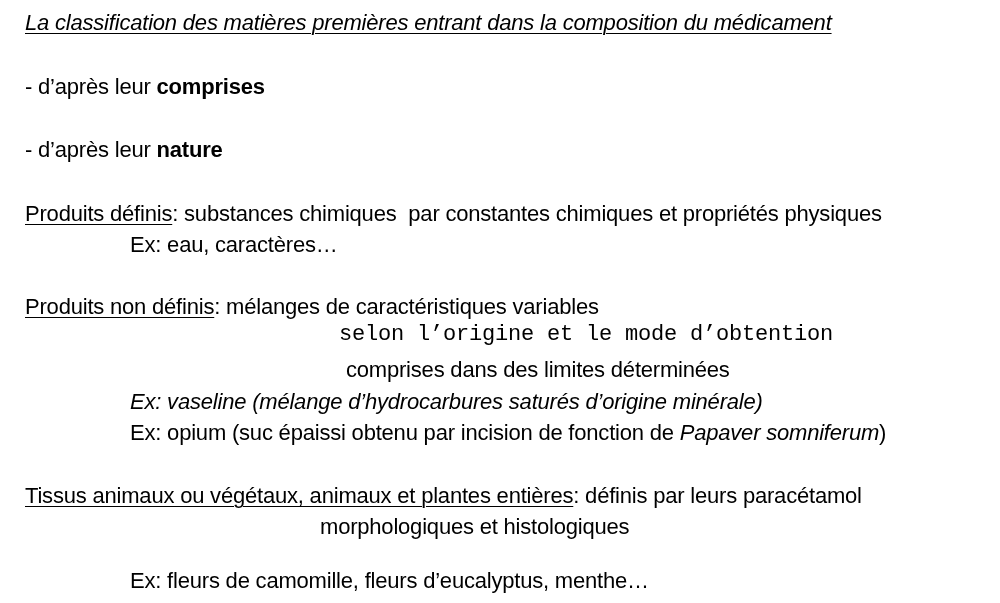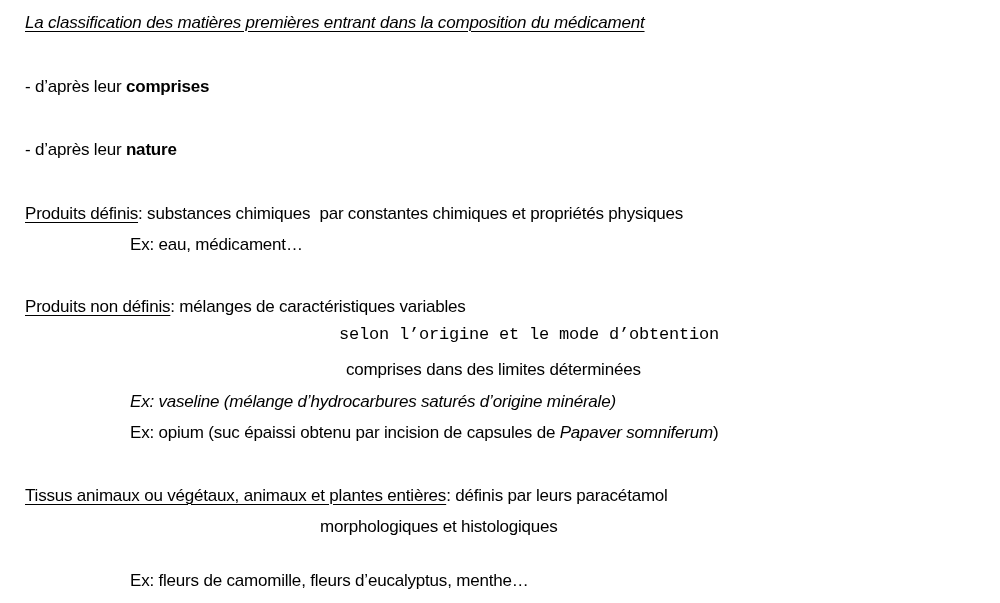--- a/index.html
+++ b/index.html
@@ -11,46 +11,46 @@
       width: 1000px;
       height: 603px;
       position: relative;
       overflow: hidden;
       font-family: "Liberation Sans", "DejaVu Sans", sans-serif;
       color: #000000;
     }
     .line {
       position: absolute;
       white-space: pre;
-      font-size: 17px;
+      font-size: 22px;
       line-height: 26px;
       letter-spacing: -0.2px;
     }
     .u { text-decoration: underline; text-underline-offset: 3px; text-decoration-thickness: 1px; }
     .b { font-weight: bold; }
     .i { font-style: italic; text-align: center; }
     .title { font-style: italic; text-decoration: underline; text-underline-offset: 3px; text-decoration-thickness: 1px; }
   </style>
 </head>
 <body>
 
 <div>
 
   <div class="line title" style="left:25px; top:10px;">La classification des matières premières entrant dans la composition du médicament</div>
 
   <div class="line" style="left:25px; top:74px;"><span>- d’après leur </span><span class="b">comprises</span></div>
 
   <div class="line" style="left:25px; top:137px;"><span>- d’après leur </span><span class="b">nature</span></div>
 
   <div class="line" style="left:25px; top:201px;text-align:right;"><span class="u">Produits définis</span><span>: substances chimiques  par constantes chimiques et propriétés physiques</span></div>
-  <div class="line" style="left:130px; top:232px;">Ex: eau, médicament…</div>
+  <div class="line" style="left:130px; top:232px;">Ex: eau, caractères…</div>
 
   <div class="line" style="left:25px; top:294px;"><span class="u">Produits non définis</span><span>: mélanges de caractéristiques variables</span></div>
   <div class="line" style="left:339px; top:322px;font-family:Liberation Mono, monospace;">selon l’origine et le mode d’obtention</div>
   <div class="line" style="left:346px; top:357px;text-align:center;">comprises dans des limites déterminées</div>
   <div class="line" style="left:130px; top:389px;font-style:italic;">Ex: vaseline (mélange d’hydrocarbures saturés d’origine minérale)</div>
-  <div class="line" style="left:130px; top:420px;"><span>Ex: opium (suc épaissi obtenu par incision de capsules de </span><span class="i">Papaver somniferum</span><span>)</span></div>
+  <div class="line" style="left:130px; top:420px;"><span>Ex: opium (suc épaissi obtenu par incision de fonction de </span><span class="i">Papaver somniferum</span><span>)</span></div>
 
   <div class="line" style="left:25px; top:483px;"><span class="u">Tissus animaux ou végétaux, animaux et plantes entières</span><span>: définis par leurs paracétamol</span></div>
   <div class="line" style="left:320px; top:514px;">morphologiques et histologiques</div>
   <div class="line" style="left:130px; top:568px;">Ex: fleurs de camomille, fleurs d’eucalyptus, menthe…</div>
 
 </div>
 
 </body></html>

